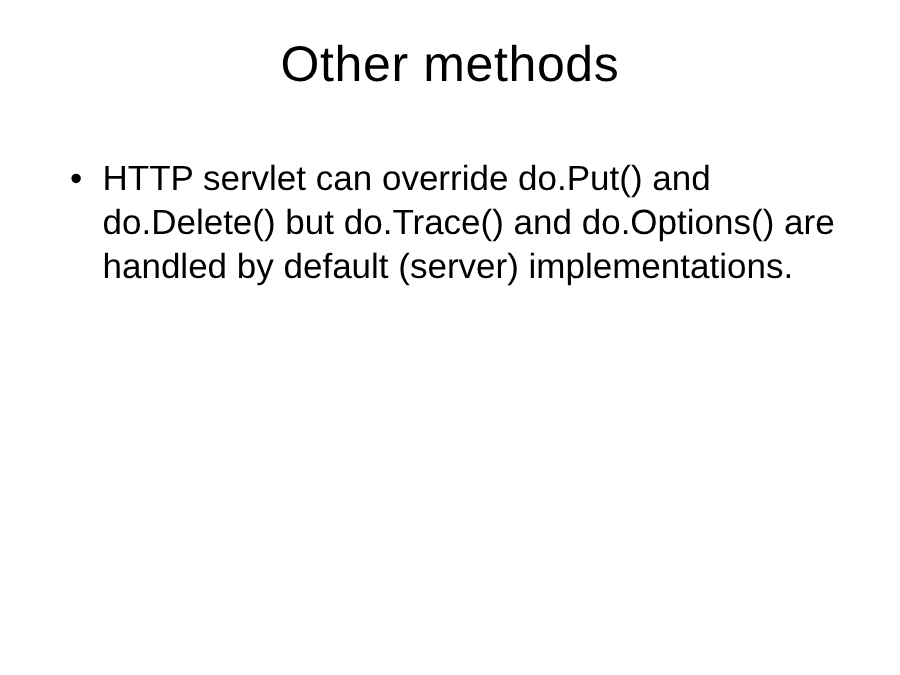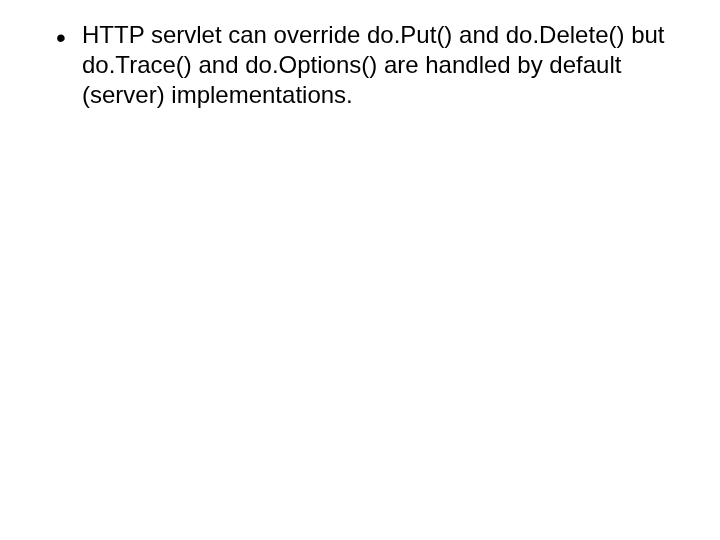--- a/index.html
+++ b/index.html
@@ -26,35 +26,36 @@
       letter-spacing: 0.5px;
     }
     .bullets {
       list-style: none;
       padding: 0;
       margin: 0;
     }
     .bullets li {
       position: relative;
       padding-left: 32px;
-      font-size: 24px;
+      font-size: 28px;
       line-height: 1.25;
     }
     .bullets li::before {
       content: "•";
       position: absolute;
       left: 6px;
       top: 0;
       font-size: 28px;
       line-height: 1.25;
     }
   </style>
 </head>
 <body>
 
 <div class="slide">
+  <h1 class="title">Other methods</h1>
 
   <ul class="bullets">
     <li>
       <span>HTTP servlet can override do.Put() and do.Delete() but do.Trace() and do.Options() are handled by default (server) implementations.</span>
     </li>
   </ul>
 </div>
 
 </body></html>

